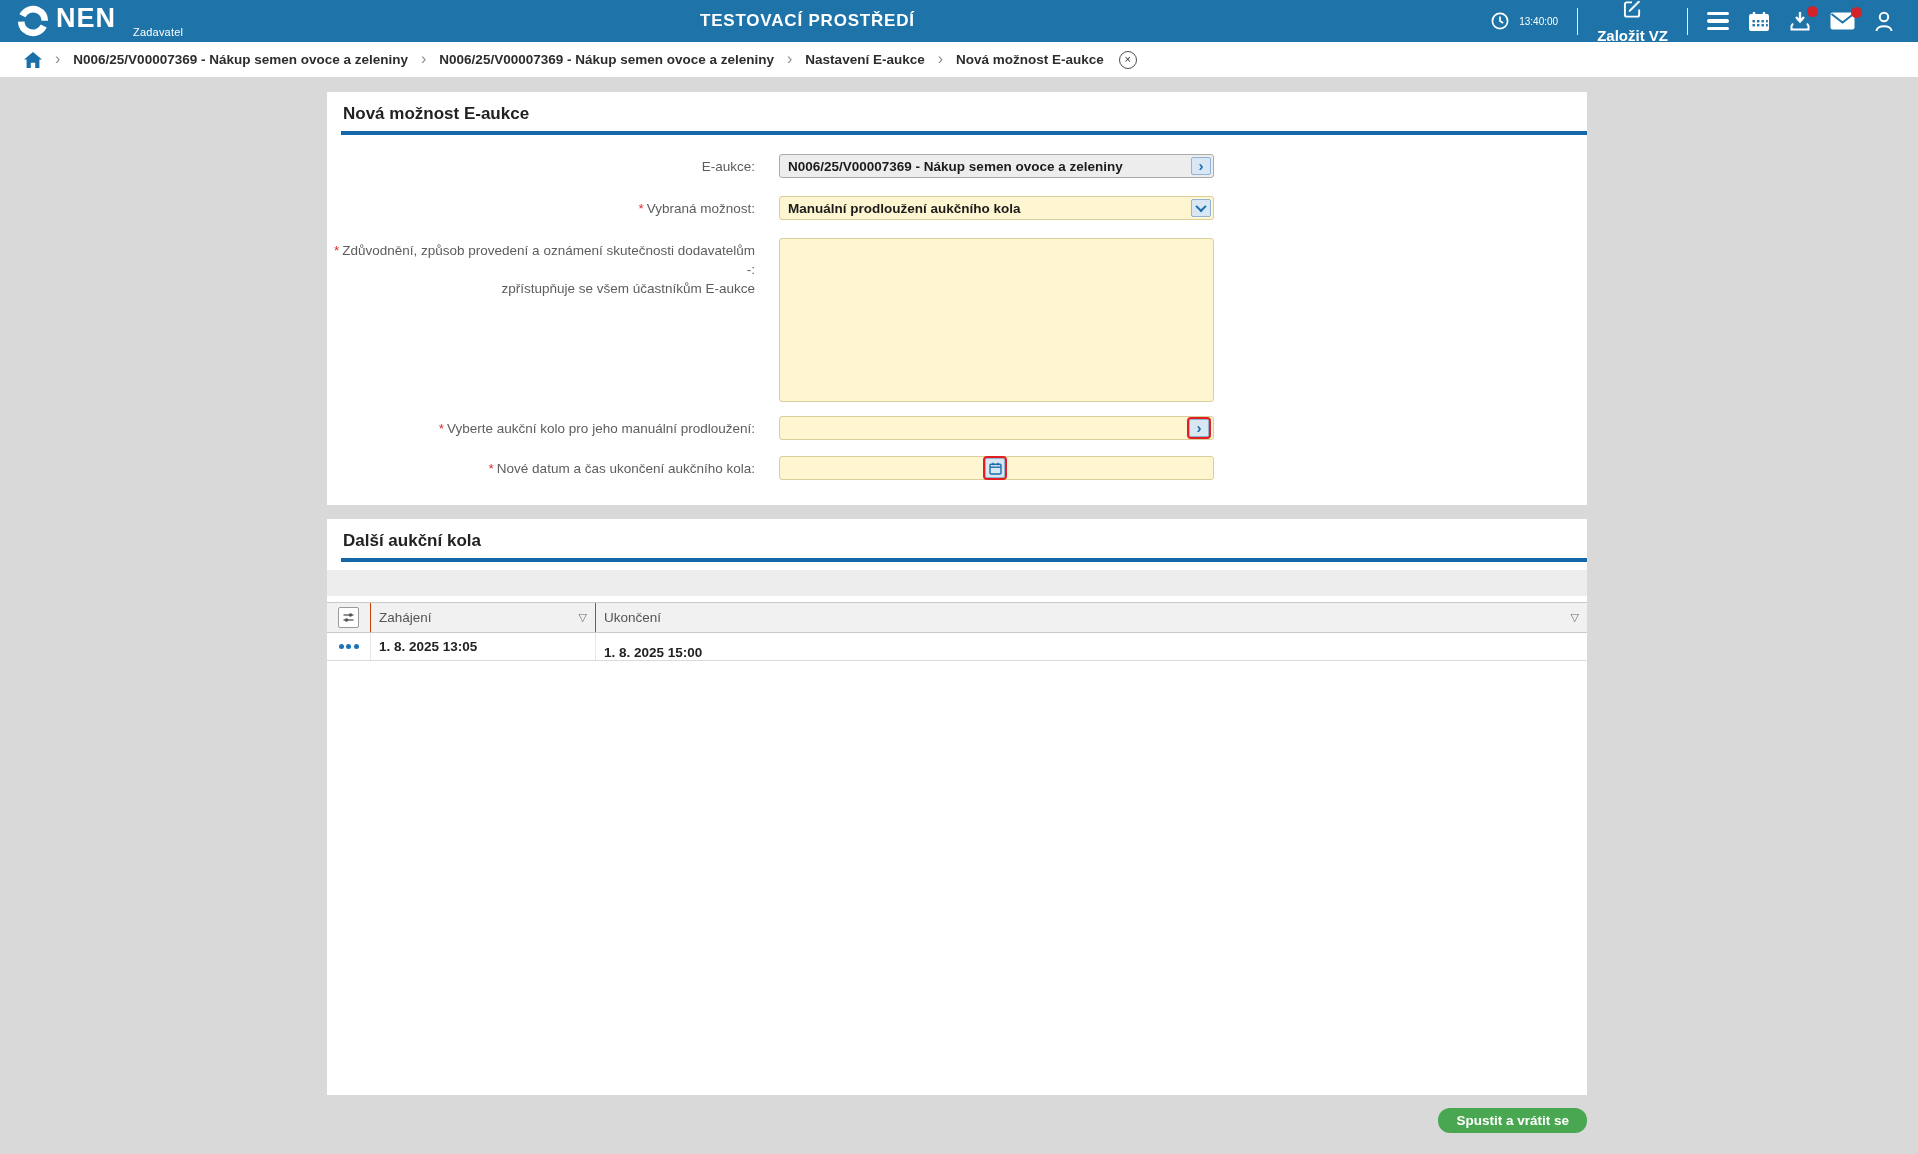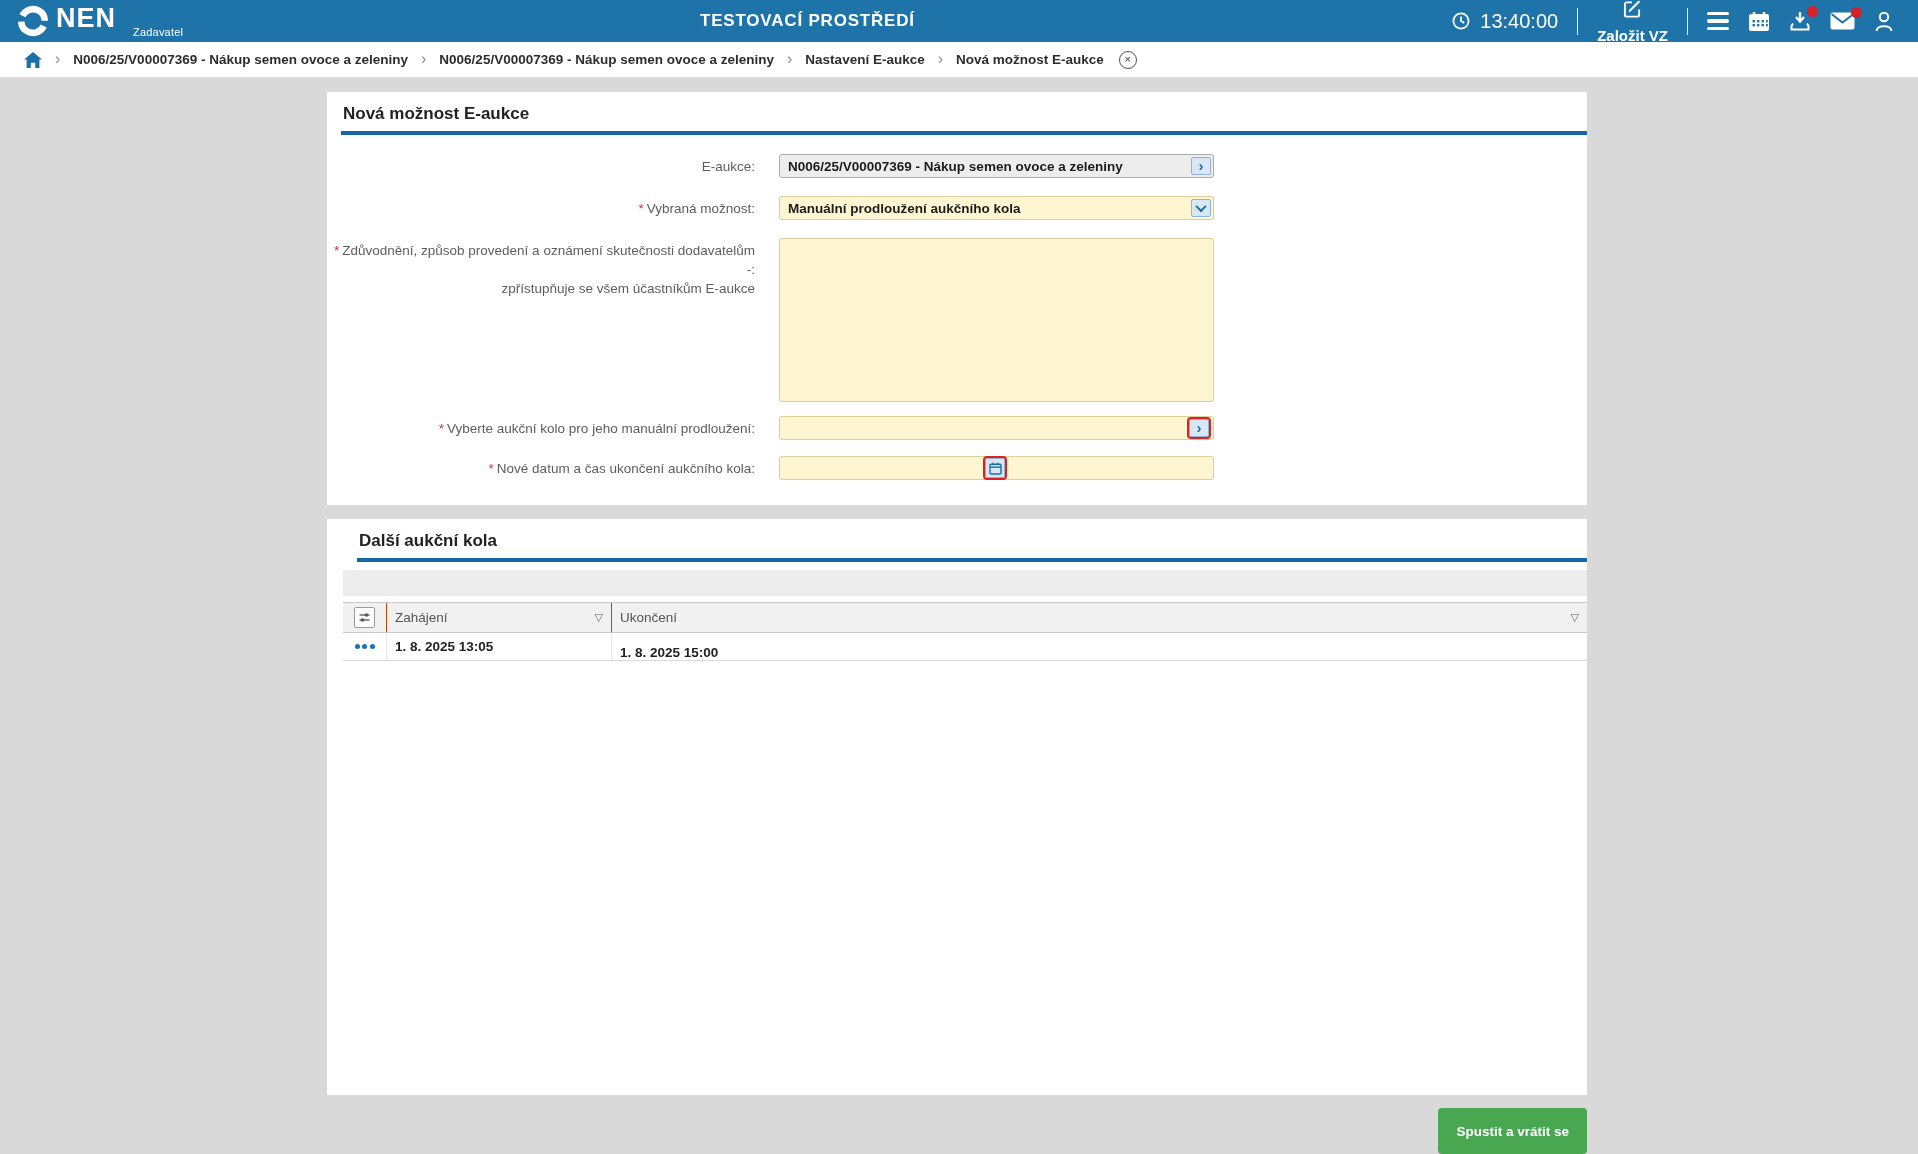--- a/index.html
+++ b/index.html
@@ -19,21 +19,21 @@
   }
   .logo-wrap { display:flex; align-items:center; margin-left:16px; gap:6px; }
   .logo-txt { font-size:27px; font-weight:700; letter-spacing:1px; line-height:1; }
   .logo-sub { font-size:11px; font-weight:400; letter-spacing:0.2px; vertical-align:-9px; margin-left:17px; }
   .env-title {
     position:absolute; left:700px; top:0; height:42px; line-height:42px;
     font-weight:700; font-size:17px; letter-spacing:0.8px;
   }
   .header-right { margin-left:auto; display:flex; align-items:center; gap:19px; padding-right:24px; }
   .hdr-divider { width:1px; height:27px; background:rgba(255,255,255,0.9); }
-  .time-wrap { display:flex; align-items:center; gap:10px; font-size:20px; }
+  .time-wrap { display:flex; align-items:center; gap:10px; font-size:10px; }
   .zalozit-btn { display:flex; align-items:center; gap:9px; font-weight:700; font-size:15px; cursor:pointer;flex-direction:column; }
   .icon-btn { position:relative; display:flex; align-items:center; cursor:pointer; }
   .badge { position:absolute; top:-5px; right:-7px; width:11px; height:11px; border-radius:50%; background:#D3222A; }
   .hamburger { display:flex; flex-direction:column; gap:4px; }
   .hamburger span { display:block; width:22px; height:3.5px; background:#fff; border-radius:2px; }
 
   
   .breadcrumb {
     position:absolute; top:42px; left:0; width:1918px; height:35px;
     background:#fff; display:flex; align-items:center;
@@ -44,21 +44,21 @@
   .crumb-sep { color:#8e8e8e; font-size:16px; font-weight:400; transform:translateY(-1px); }
   .close-circle {
     width:18px; height:18px; border:1.4px solid #4f4f4f; border-radius:50%;
     display:flex; align-items:center; justify-content:center;
     font-size:11px; color:#333; margin-left:2px; cursor:pointer; line-height:1;
   }
 
   
   .panel { position:absolute; left:327px; width:1260px; background:#fff; }
   .panel-form  { top:92px;  height:413px; }
-  .panel-table { top:519px; height:576px;padding-left:16px; }
+  .panel-table { top:519px; height:576px; }
   .panel-title { margin:12px 16px 0 16px; font-size:17px; font-weight:700; color:#222; }
   .title-rule { margin:7px 0 0 14px; height:4px; background:#1467A8; }
 
   
   .form { margin-top:19px; }
   .frow { display:flex; margin-bottom:18px; }
   .flabel {
     width:440px; padding-right:12px; padding-top:4px;
     text-align:right; font-size:13.5px; color:#5d5d5d; line-height:1.4;
   }
@@ -116,24 +116,24 @@
     display:flex; height:28px; align-items:flex-end; background:#fff;
     border-bottom:1px solid #DADADA; color:#222; font-weight:700;
   }
   .td-icon { width:44px; height:100%; display:flex; align-items:center; justify-content:center; gap:2.5px; border-right:1px solid #E6E6E6; cursor:pointer; }
   .dot { width:5px; height:5px; border-radius:50%; background:#1A73B5; }
   .td-zahajeni { width:225px; height:100%; display:flex; align-items:center; padding:0 8px; border-right:1px solid #E6E6E6; }
   .td-ukonceni { flex:1; padding:0 8px; }
 
   
   .submit-btn {
-    position:absolute; top:1108px; right:331px; height:46px;
+    position:absolute; top:1108px; right:331px; height:25px;
     padding:0 18px; background:#4AA751; color:#fff;
     font-family:inherit; font-weight:700; font-size:13.5px;
-    border:none; border-radius:4px; cursor:pointer;
+    border:none; border-radius:12px; cursor:pointer;
   }
 </style>
 </head>
 <body>
 
 <div class="header">
   <div class="logo-wrap">
     <span style="display:flex;">
       <svg width="34" height="34" viewBox="0 0 36 36">
         <g transform="rotate(25 18 18)">

